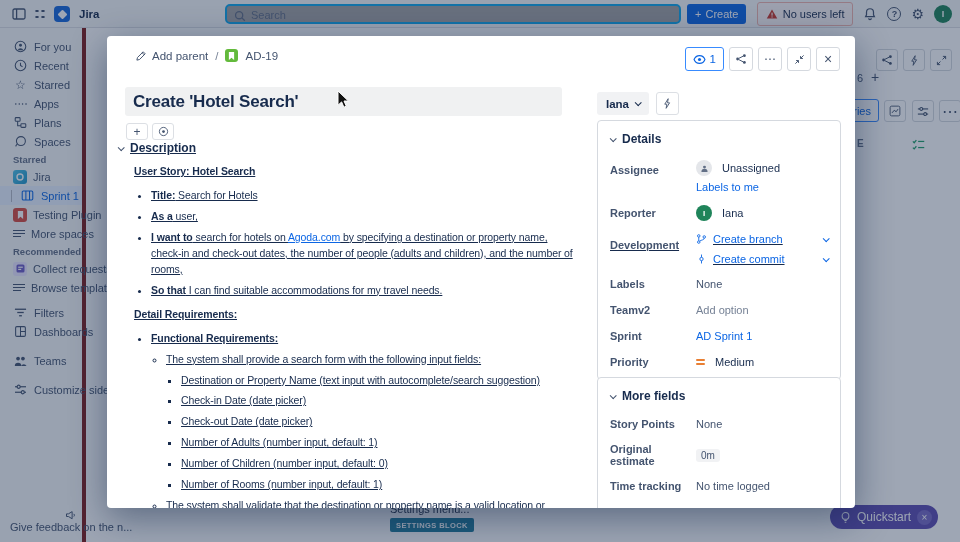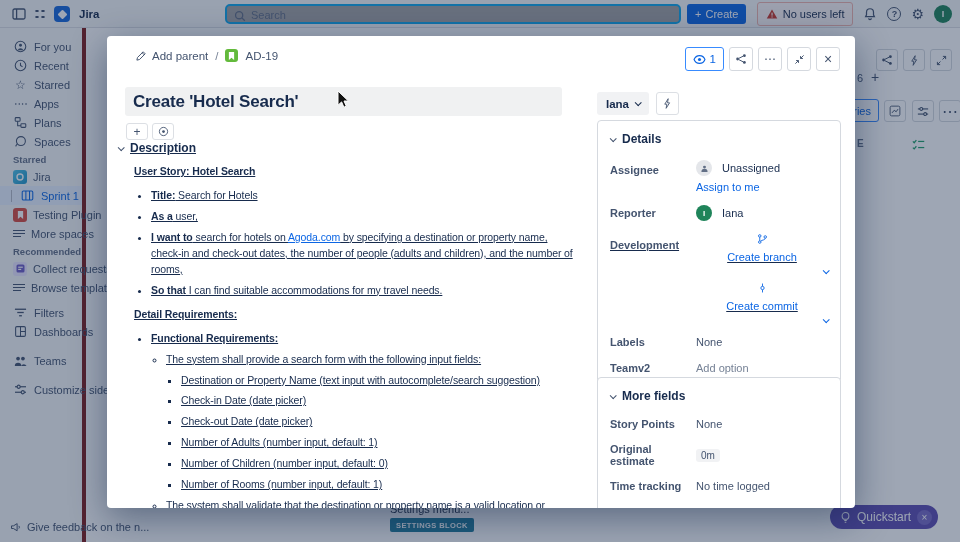--- a/index.html
+++ b/index.html
@@ -32,21 +32,21 @@
   .srow { display:flex; align-items:center; gap:6px; height:19px; padding-left:13px; font-size:11px; color:#44546F; cursor:default; white-space:nowrap; }
   .srow .ico { width:15px; display:inline-flex; justify-content:center; color:#44546F; flex:none; }
   .srow.active { background:#E9F2FF; color:#0C66E4; font-weight:500; }
   .srow.active .ico { color:#0C66E4; }
   .shead { height:16px; padding:3px 0 0 13px; font-size:9.5px; font-weight:600; color:#626F86; }
   .tile { width:14px; height:14px; border-radius:3px; flex:none; display:flex; align-items:center; justify-content:center; }
   .gap6 { height:6px; } .gap10 { height:10px; }
   .guide { width:1px; height:12px; background:#B3B9C4; margin-left:5px; margin-right:2px; flex:none; }
   .star-glyph { font-size:12px; line-height:1; }
   .flines span { display:block; height:1.4px; background:#44546F; margin:1.6px 0; }
-  .feedback { position:absolute; left:10px; bottom:9px; display:flex; align-items:center; gap:5px; font-size:11px; color:#44546F; white-space:nowrap; z-index:4; }
+  .feedback { position:absolute; left:10px; bottom:9px; display:flex; align-items:center; font-size:11px; color:#44546F; white-space:nowrap; z-index:4;flex-direction:column; }
 
   
   .bg-page { position:absolute; left:107px; top:28px; right:0; bottom:0; background:#FFFFFF; z-index:1; }
   .bgbtn { position:absolute; width:22px; height:22px; border:1px solid #D5D9DF; border-radius:3px; display:flex; align-items:center; justify-content:center; color:#44546F; background:#fff; }
   .stories-btn { position:absolute; left:728px; top:71px; width:44px; height:23px; border:1px solid #388BFF; border-radius:3px; background:#fff; color:#0C66E4; font-size:11px; font-weight:500; display:flex; align-items:center; justify-content:flex-end; padding-right:7px; }
   .bg-tab { position:absolute; left:750px; top:44px; font-size:11px; color:#44546F; }
   .bg-plus { position:absolute; left:764px; top:41px; font-size:14px; color:#44546F; }
   .bg-col { position:absolute; left:750px; top:110px; font-size:10px; font-weight:700; color:#626F86; }
 
   
@@ -97,21 +97,21 @@
   .card-hd b { font-size:12px; font-weight:700; color:#172B4D; }
   .frow { display:grid; grid-template-columns:86px 1fr; align-items:center; padding:6px 12px; min-height:26px; }
   .flabel { font-size:11px; font-weight:600; color:#44546F; }
   .fval { font-size:11px; color:#172B4D; display:flex; align-items:center; gap:10px; }
   .fval.muted { color:#758195; }
   .link { color:#0C66E4; }
   .av16 { width:16px; height:16px; border-radius:50%; display:flex; align-items:center; justify-content:center; flex:none; }
   .av-gray { background:#E4E6EA; color:#626F86; }
   .av-green { background:#1F845A; color:#fff; font-size:8px; font-weight:700; }
   .stack { display:flex; flex-direction:column; gap:5px; }
-  .devrow { display:flex; align-items:center; gap:6px; color:#0C66E4; font-size:11px;flex-direction:column; }
+  .devrow { display:flex; align-items:center; gap:6px; color:#0C66E4; font-size:11px; }
   .devrow .chev { margin-left:auto; }
   .badge { background:#F1F2F4; border-radius:3px; padding:1px 5px; font-size:10px; color:#44546F; }
   .prio { display:inline-flex; flex-direction:column; gap:2px; }
   .prio span { width:9px; height:2px; background:#E97F33; border-radius:1px; }
 
   .cursor { position:absolute; left:337px; top:90px; z-index:300; }
 </style>
 </head>
 <body>
 
@@ -513,21 +513,21 @@
         <span class="stack">
           <span class="fval">
             <span class="av16 av-gray">
                 <svg width="9" height="9" viewBox="0 0 16 16">
                   <circle cx="8" cy="5.5" r="2.6" fill="#626F86"></circle>
                   <path d="M2.5 14a5.5 5.5 0 0 1 11 0z" fill="#626F86"></path>
                 </svg>
               </span>
             <span>Unassigned</span>
           </span>
-          <span class="fval link">Assign to me</span>
+          <span class="fval link">Labels to me</span>
         </span>
       </div>
       <div class="frow">
         <span class="flabel">Reporter</span>
         <span class="fval">
           <span class="av16 av-green">I</span>
           <span>Iana</span>
         </span>
       </div>
       <div class="frow" style="align-items:flex-start;text-decoration:underline;">

